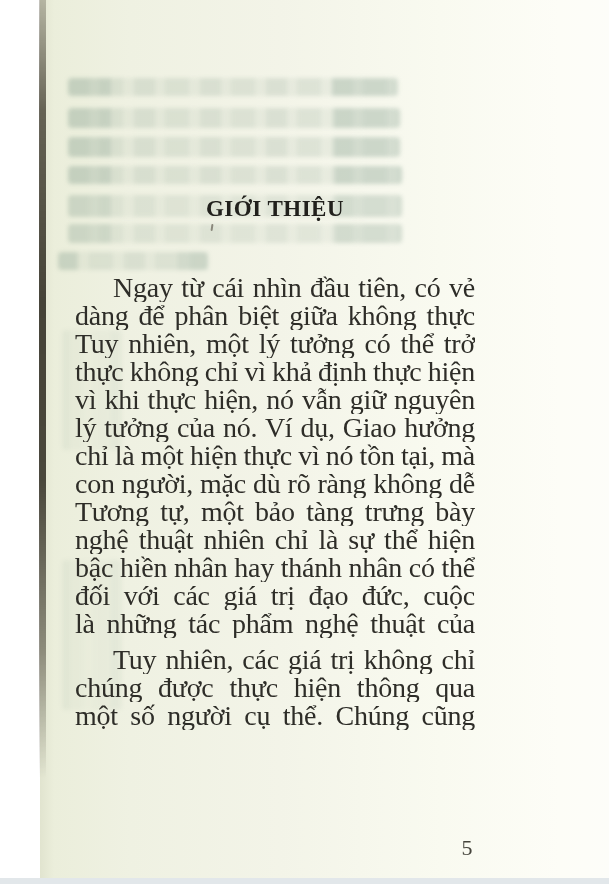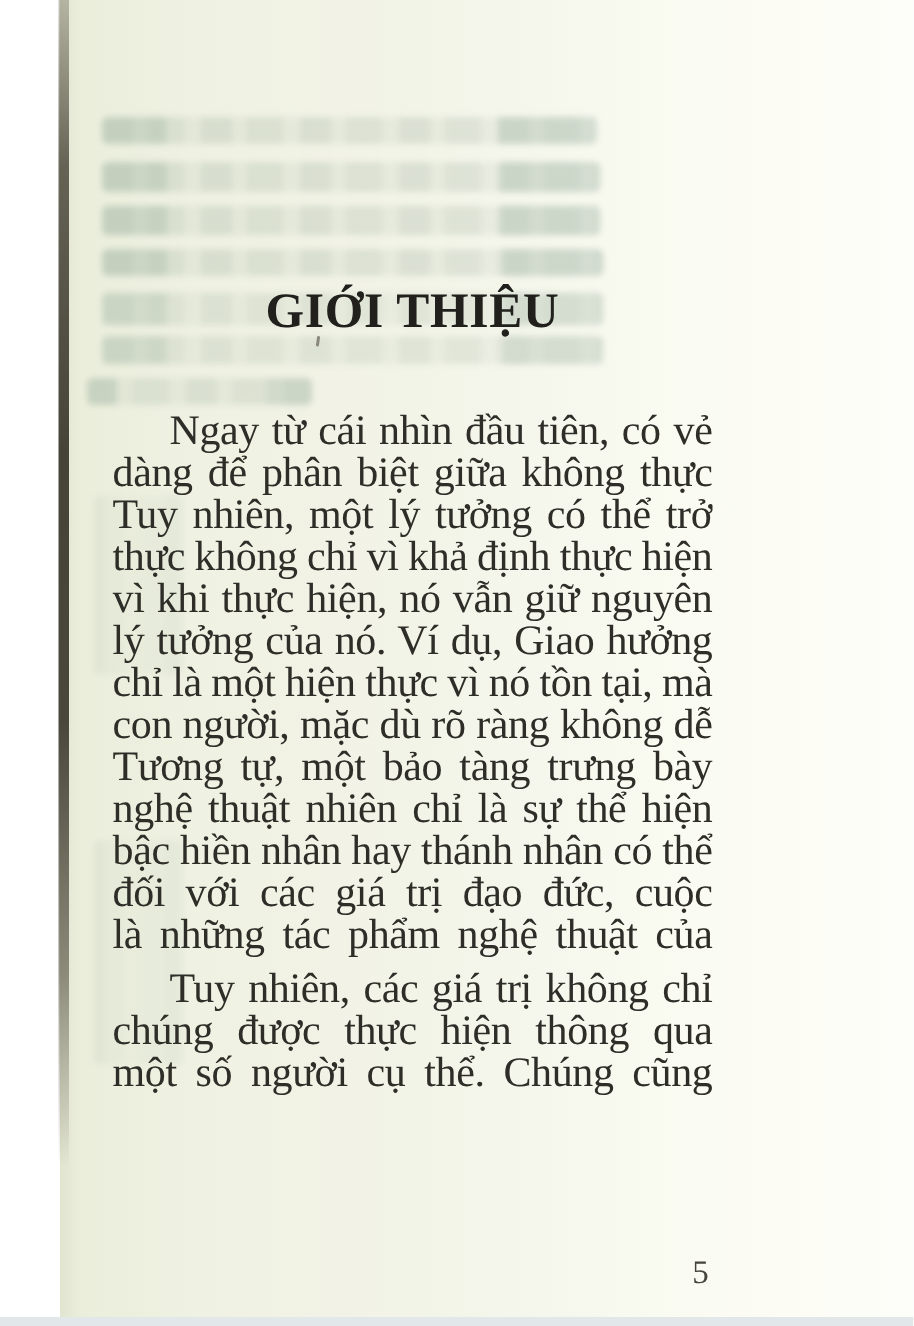--- a/index.html
+++ b/index.html
@@ -50,21 +50,21 @@
         rgba(118,148,130,.48) 80% 100%),
       repeating-linear-gradient(90deg,
         rgba(135,160,142,.30) 0 21px,
         rgba(135,160,142,.06) 21px 31px,
         rgba(135,160,142,.26) 31px 55px,
         rgba(135,160,142,.05) 55px 66px);
   }
 
   .page-title{
     position:absolute;left:75px;top:195px;width:400px;
-    text-align:center;font-weight:bold;font-size:33px;line-height:27px;
+    text-align:center;font-weight:bold;font-size:23px;line-height:27px;
     letter-spacing:.5px;color:var(--title-ink,#21201c);
   }
   .title-speck{
     position:absolute;left:211px;top:224px;width:2px;height:7px;
     background:#8a887c;transform:rotate(8deg);border-radius:1px;
   }
 
   .body-text{
     position:absolute;left:75px;top:274px;width:400px;
     font-size:28px;line-height:28px;color:var(--ink,#2e2d28);

